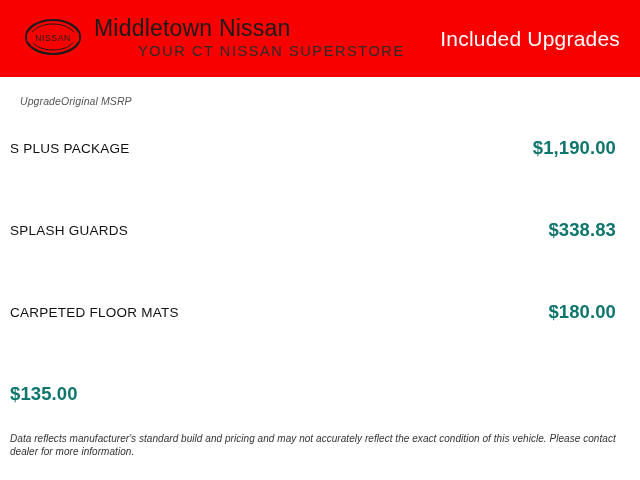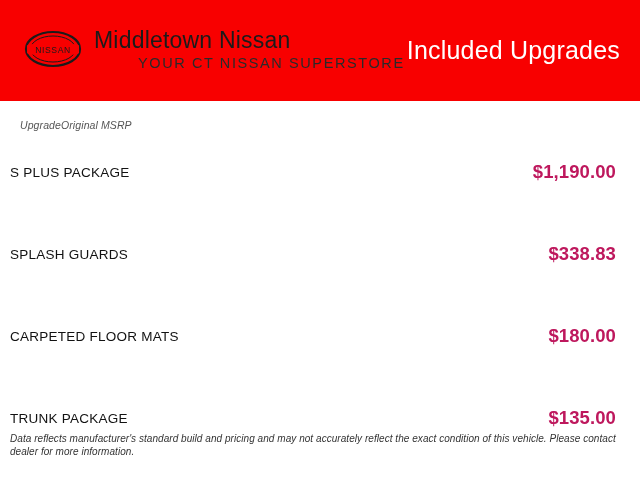--- a/index.html
+++ b/index.html
@@ -17,21 +17,21 @@
     position: relative;
     width: 640px;
     height: 480px;
     background: #ffffff;
     box-sizing: border-box;
   }
 
   
   .header {
     position: relative;
-    height: 101px;
+    height: 77px;
     background: #f80000;
     display: flex;
     align-items: center;
     justify-content: space-between;
     padding: 0 16px 0 24px;
     box-sizing: border-box;
     overflow: hidden;
   }
   .brand {
     display: flex;
@@ -62,21 +62,21 @@
   }
   .dealer-tagline {
     font-size: 14.5px;
     color: #2a2a2a;
     letter-spacing: 1.6px;
     margin-top: 4px;
     white-space: nowrap;
     margin-left: 44px;
   }
   .header-title {
-    font-size: 25px;
+    font-size: 21px;
     color: #ffffff;
     letter-spacing: 0.2px;
     padding-right: 4px;
     white-space: nowrap;
   }
 
   
   .col-head {
     display: flex;
     align-items: center;
@@ -105,21 +105,21 @@
     box-sizing: border-box;
   }
   .row .name {
     font-size: 13.5px;
     color: #121212;
     letter-spacing: 0.25px;
   }
   .row .price {
     font-size: 18.5px;
     font-weight: bold;
-    color: #be185d;
+    color: #0f766e;
     letter-spacing: 0.1px;
   }
 
   
   .footer {
     position: absolute;
     left: 0;
     right: 0;
     bottom: 22px;
     padding: 0 12px 0 10px;
@@ -171,21 +171,20 @@
     </div>
     <div class="row">
       <span class="name">SPLASH GUARDS</span>
       <span class="price">$338.83</span>
     </div>
     <div class="row">
       <span class="name">CARPETED FLOOR MATS</span>
       <span class="price">$180.00</span>
     </div>
     <div class="row">
-      <span class="name">TRUNK PACKAGE</span>
       <span class="price">$135.00</span>
     </div>
   </div>
 
   <div class="footer">
     <div class="disclaimer">Data reflects manufacturer's standard build and pricing and may not accurately reflect the exact condition of this vehicle. Please contact dealer for more information.</div>
   </div>
 
 </div>
 

